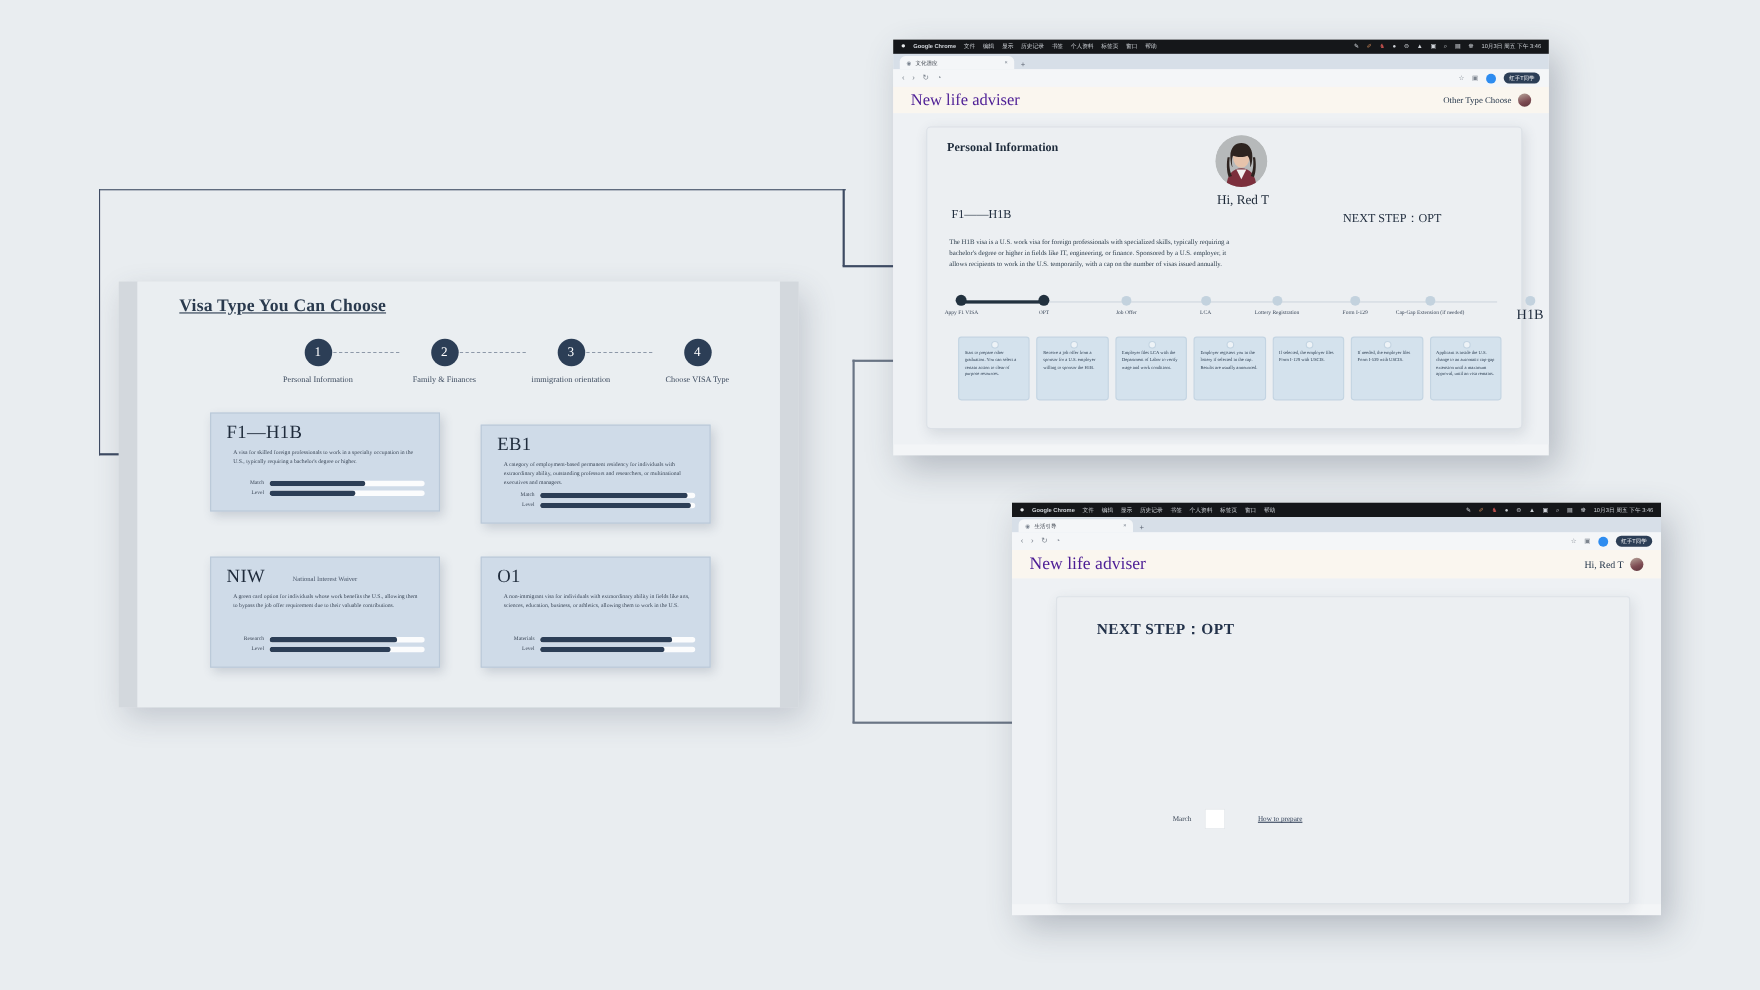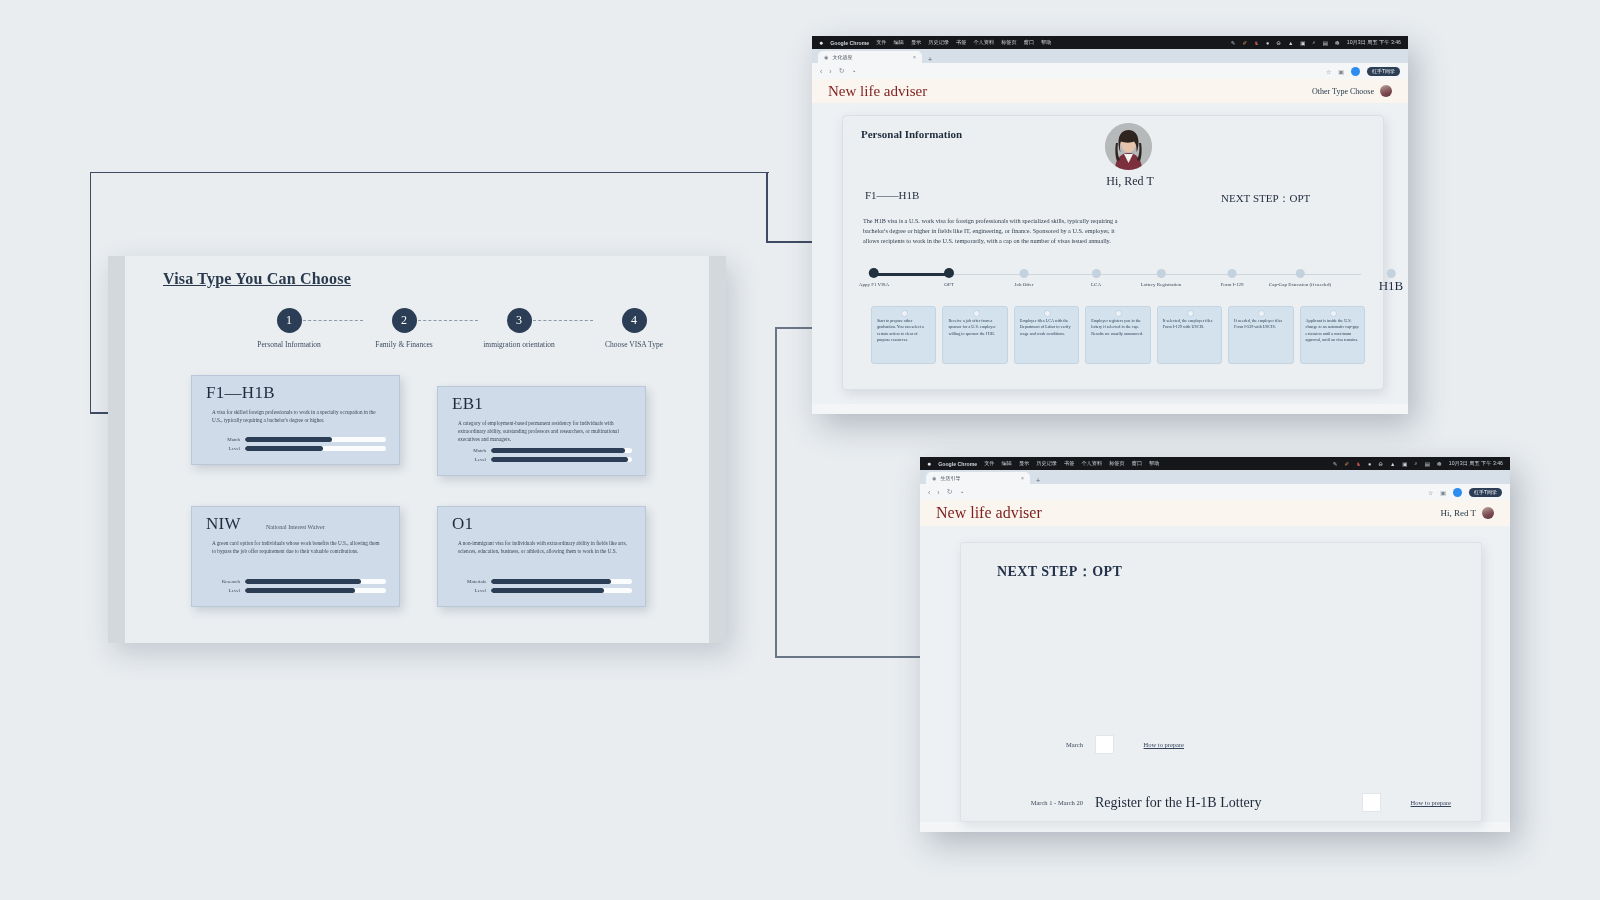--- a/index.html
+++ b/index.html
@@ -111,21 +111,21 @@
   .urlbar{height:16px;background:#f4f6f8;display:flex;align-items:center;
           padding:0 8px;gap:7px;}
   .urlbar .nav{font-size:7px;color:#7d858f;}
   .urlbar .spacer{flex:1;}
   .urlbar .ri{font-size:6px;color:#7d858f;}
   .urlbar .avatarchip{width:9px;height:9px;border-radius:50%;background:#2d8cf0;}
   .urlbar .profile{background:#2c3e56;color:#fff;font-size:5px;border-radius:7px;
                    padding:1.5px 5px;white-space:nowrap;}
   .siteheader{background:#faf6ef;display:flex;align-items:center;
               padding:0 16px;justify-content:space-between;}
-  .sitetitle{font-family:"Liberation Serif", serif;color:#7f1d1d;}
+  .sitetitle{font-family:"Liberation Serif", serif;color:#4c1d95;}
   .siteright{display:flex;align-items:center;gap:6px;
              font-family:"Liberation Serif", serif;color:#27384c;}
   .hdr-avatar{width:12px;height:12px;border-radius:50%;
               background:linear-gradient(160deg,#b9a79c 0%,#7d4b52 60%,#5d343c 100%);}
 
   
   .w1body{position:relative;background:#eef1f4;}
   .card1{
     position:absolute;left:30px;top:12px;right:24px;bottom:14px;
     background:#eceff2;border:1px solid #dbe0e6;border-radius:4px;
@@ -534,26 +534,18 @@
         <div class="ns2">NEXT STEP：OPT</div>
 
 
 
         <div class="task" style="top:192px">
           <div class="when">March</div>
           <div class="cbx"></div>
           <div class="how">How to prepare</div>
         </div>
 
-        <div class="task" style="top:250px">
-          <div class="when">March 1 - March 20</div>
-          <div class="mid">
-            <div class="tname">Register for the H-1B Lottery</div>
-          </div>
-          <div class="cbx"></div>
-          <div class="how">How to prepare</div>
-        </div>
 
       </div>
     </div>
   </div>
 
 </div>
 
 </body></html>

